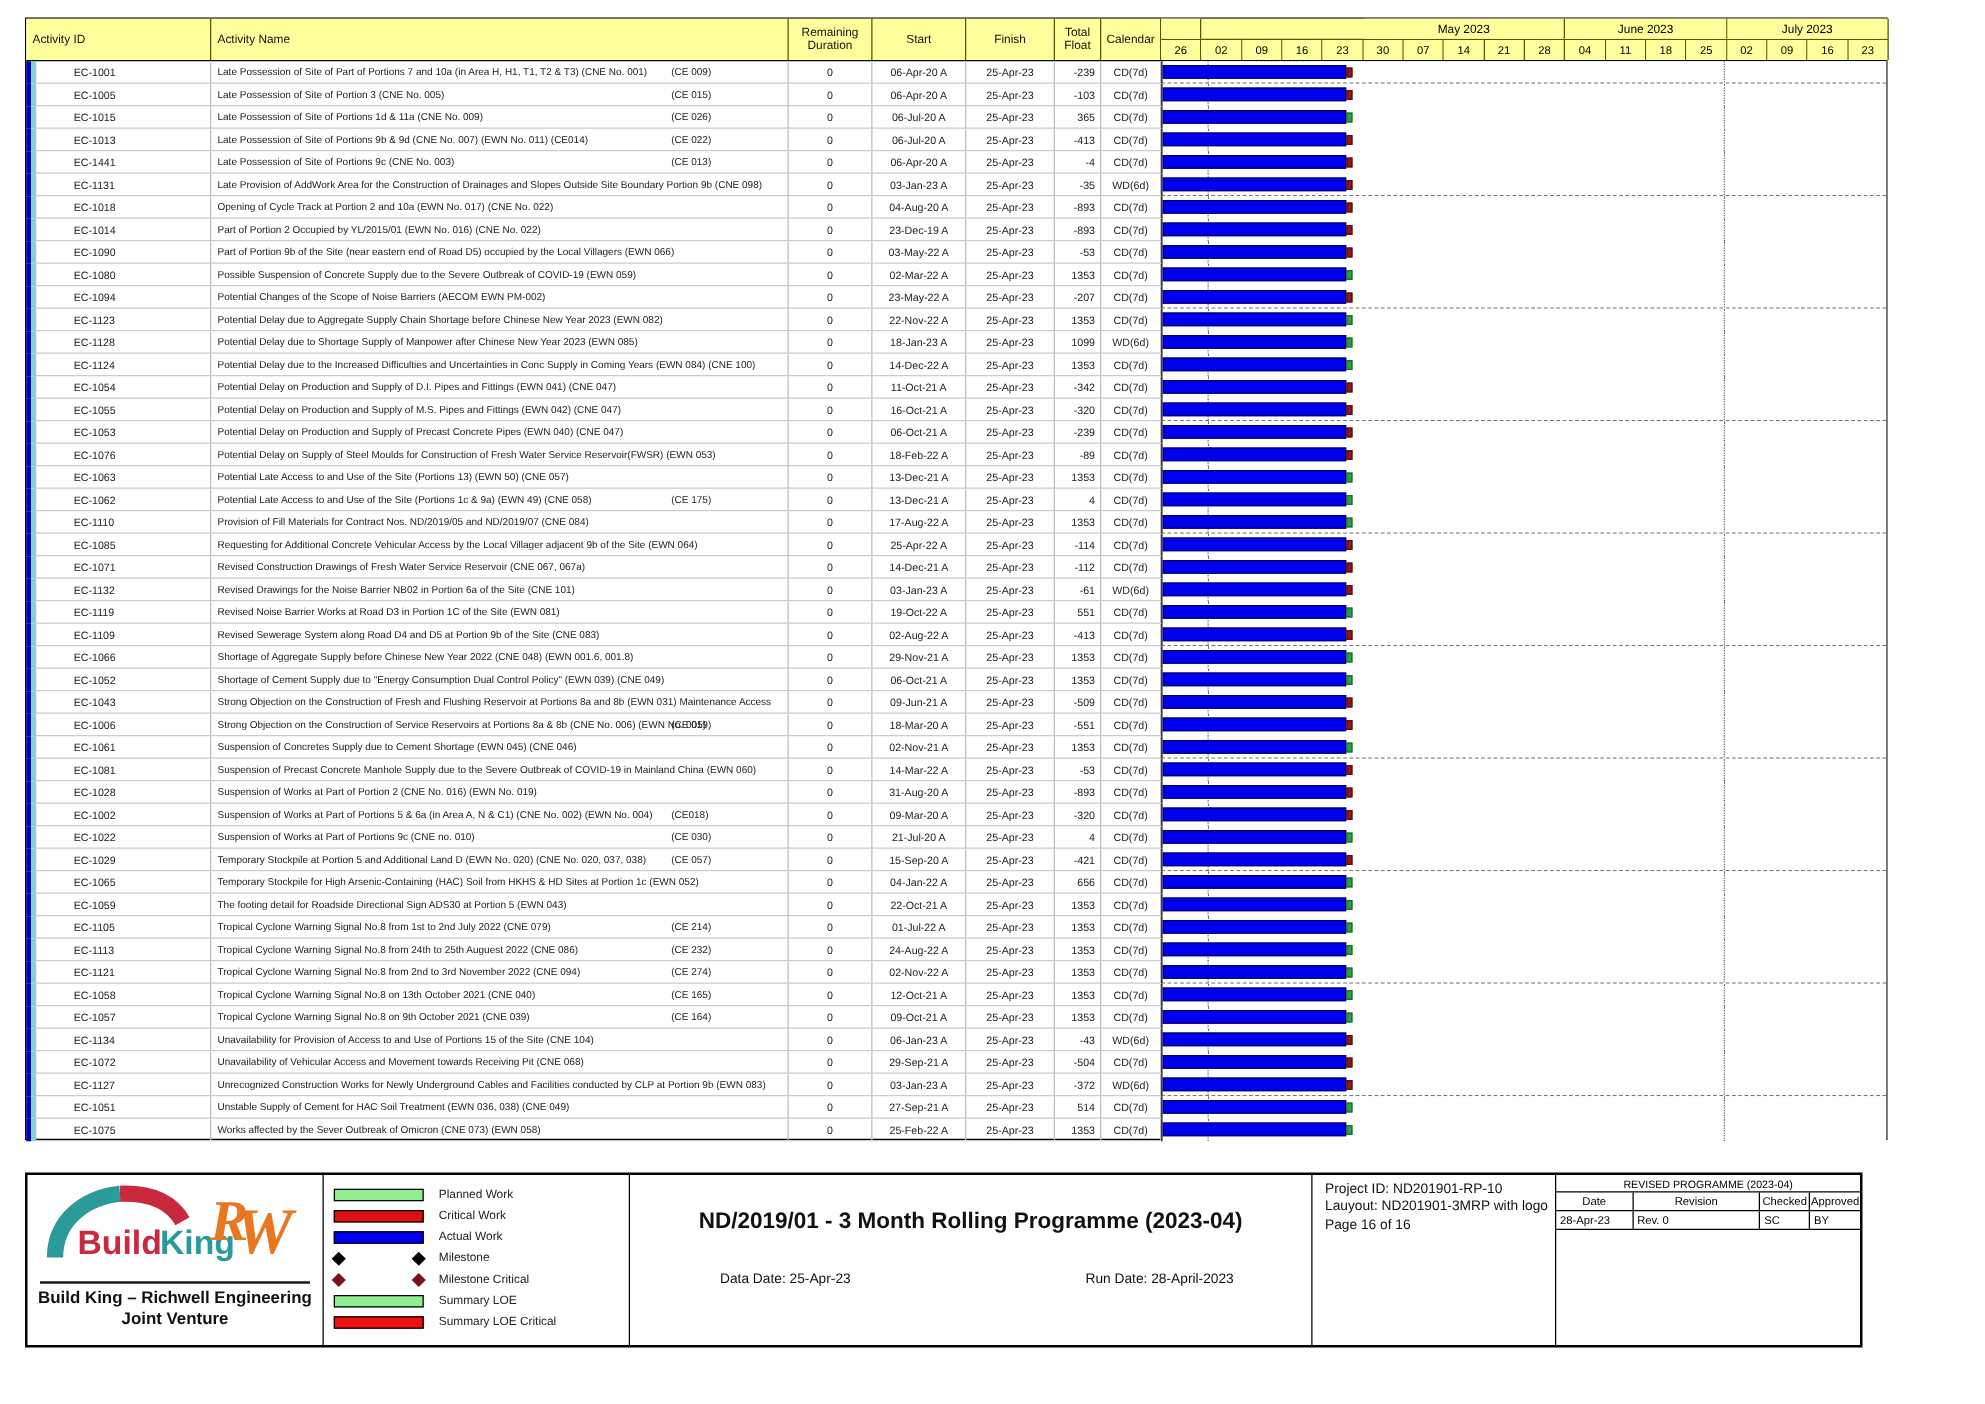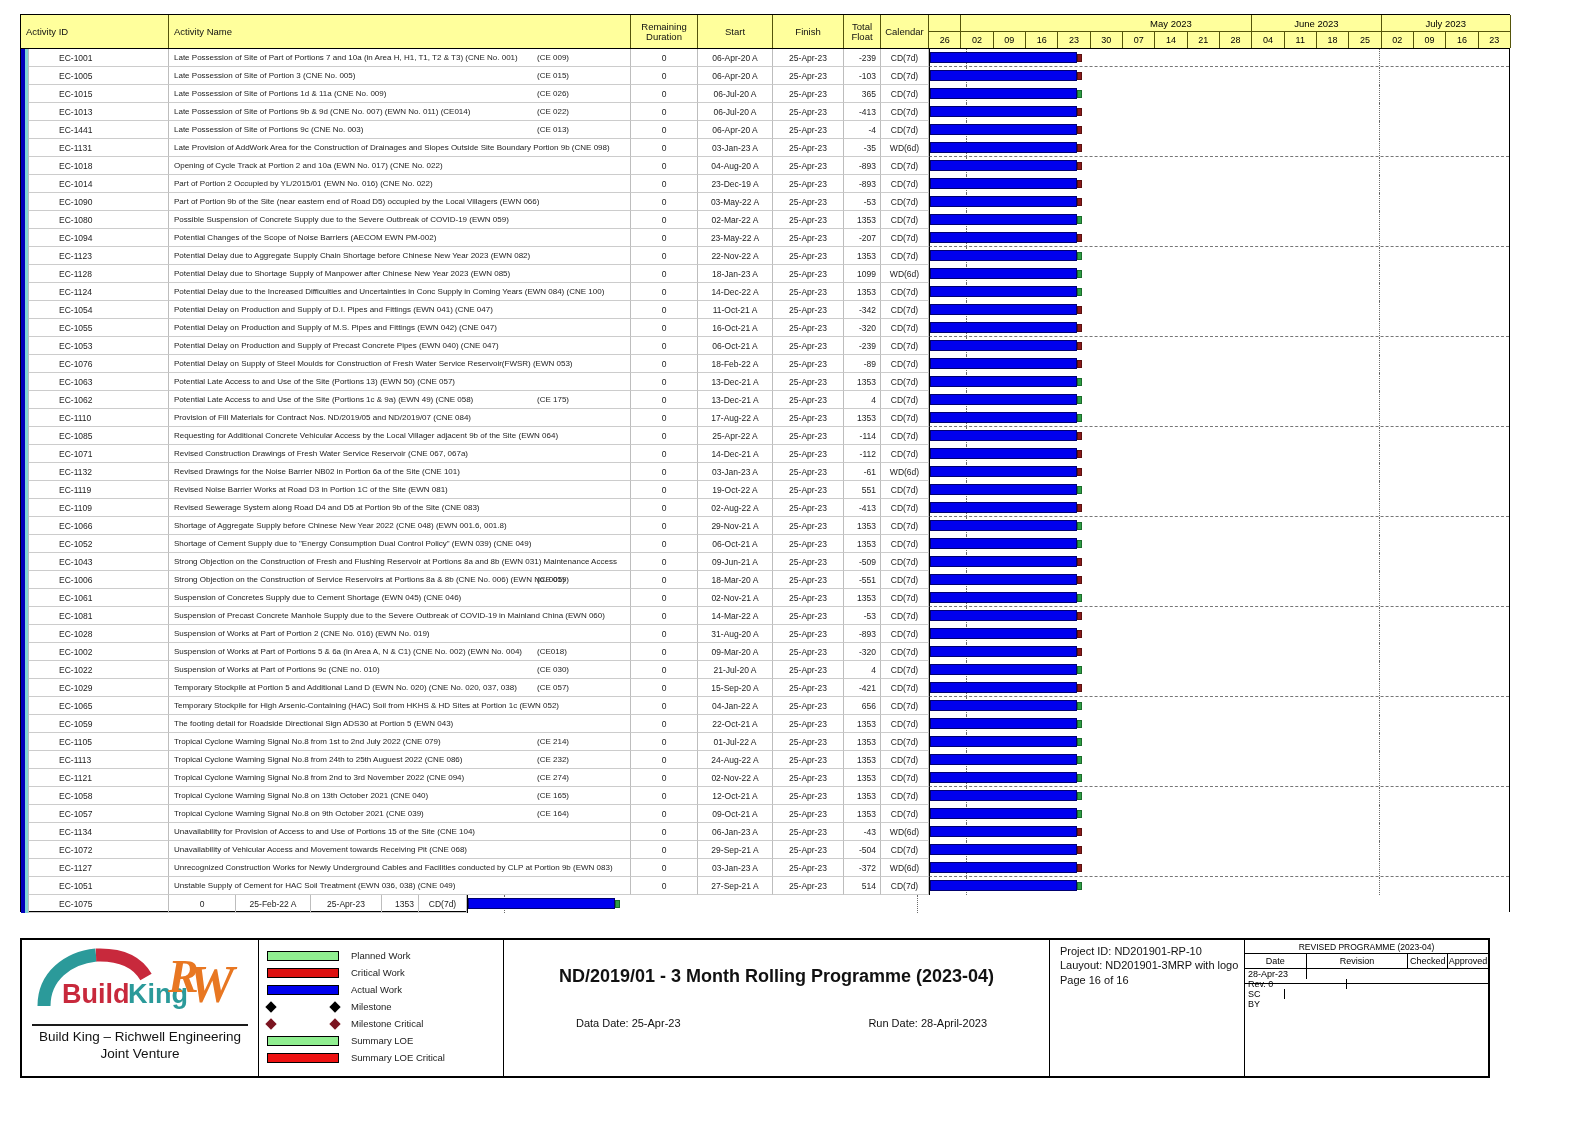--- a/index.html
+++ b/index.html
@@ -37,36 +37,36 @@
   .vline { position:absolute; top:0; bottom:0; width:0; border-left:1px dotted #6b6b6b; }
   .bar  { position:absolute; left:0; top:3px; height:11px; width:147px; background:#0000EE; border:1px solid #000070; z-index:2; }
   .nub  { position:absolute; left:147px; top:5px; width:5px; height:8px; z-index:3; }
   .nub.red   { background:#8B1A1A; border:1px solid #5a0f0f; }
   .nub.green { background:#2F9E44; border:1px solid #1b6b2b; }
 
   
   .footer { position:absolute; left:20px; top:938px; width:1470px; height:140px; border:2px solid #000; display:flex; background:#fff; }
   .f-logo { width:237px; border-right:1px solid #000; padding:4px 8px 2px 8px; }
   .f-logo .rule { border-top:2px solid #1a1a1a; margin:0 2px 3px 2px; }
-  .f-logo .co { text-align:center; font-weight:normal; font-size:13.5px; color:#111; line-height:1.25; }
+  .f-logo .co { text-align:center; font-weight:bold; font-size:13.5px; color:#111; line-height:1.25; }
   .f-legend { width:245px; border-right:1px solid #000; padding:7px 0 0 8px; }
   .lg-item { display:flex; align-items:center; height:17px; }
   .lg-swatch { width:72px; height:10px; margin-right:12px; border:1px solid #000; }
   .lg-dias { width:72px; margin-right:12px; display:flex; justify-content:space-between; align-items:center; }
   .dia { width:8px; height:8px; transform:rotate(45deg); }
   .lg-label { font-size:9.5px; color:#222; }
   .f-title { width:546px; border-right:1px solid #000; position:relative; }
   .f-title .big { text-align:center; margin-top:26px; font-size:18px; font-weight:bold; color:#111; }
   .f-title .dates { display:flex; justify-content:space-between; padding:0 62px 0 72px; margin-top:30px; font-size:11px; color:#111; }
   .f-right { flex:1 1 auto; position:relative; }
   .f-right .info { position:absolute; left:10px; top:4px; width:195px; font-size:11px; line-height:1.3; color:#111; }
   .rev { position:absolute; right:0; top:0; bottom:0; width:244px; border-left:1px solid #000; }
   .rev .rtitle { height:14px; border-bottom:1px solid #000; font-size:8.5px; display:flex; align-items:center; justify-content:center; }
   .rev .rrow { display:flex; height:15px; border-bottom:1px solid #000; }
-  .rev .rrow:last-of-type { border-bottom:1px solid #000;flex-direction:column; }
+  .rev .rrow:last-of-type { border-bottom:1px solid #000; }
   .rev .rc { border-right:1px solid #000; font-size:9px; display:flex; align-items:center; padding-left:3px; }
   .rev .rc.hd { justify-content:center; padding-left:0; }
   .rev .rc:last-child { border-right:none; }
   .rc.c1{width:62px}.rc.c2{width:102px}.rc.c3{width:40px}.rc.c4{width:40px}
 </style>
 </head>
 <body>
 
 <div id="page">
 
@@ -969,20 +969,23 @@
           <div class="c chart">
             <div class="vline" style="left: 36px;"></div>
             <div class="vline" style="left: 449px;"></div>
             <div class="bar" style="background: rgb(0, 0, 238);"></div>
             <div class="nub green"></div>
           </div>
         </div>
         <div class="row">
           <div class="c band"></div>
           <div class="c id">EC-1075</div>
+          <div class="c name">
+            <span>Works affected by the Sever Outbreak of Omicron (CNE 073) (EWN 058)</span>
+          </div>
           <div class="c rd">0</div>
           <div class="c start">25-Feb-22 A</div>
           <div class="c fin">25-Apr-23</div>
           <div class="c fl">1353</div>
           <div class="c cal">CD(7d)</div>
           <div class="c chart">
             <div class="vline" style="left: 36px;"></div>
             <div class="vline" style="left: 449px;"></div>
             <div class="bar" style="background: rgb(0, 0, 238);"></div>
             <div class="nub green"></div>

